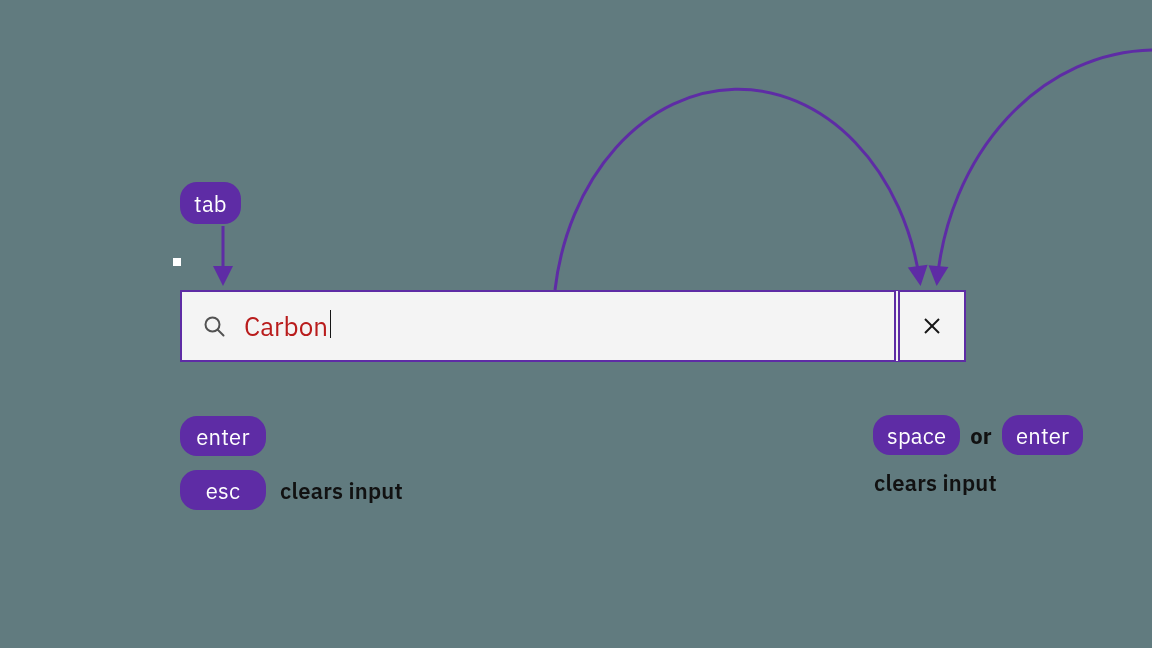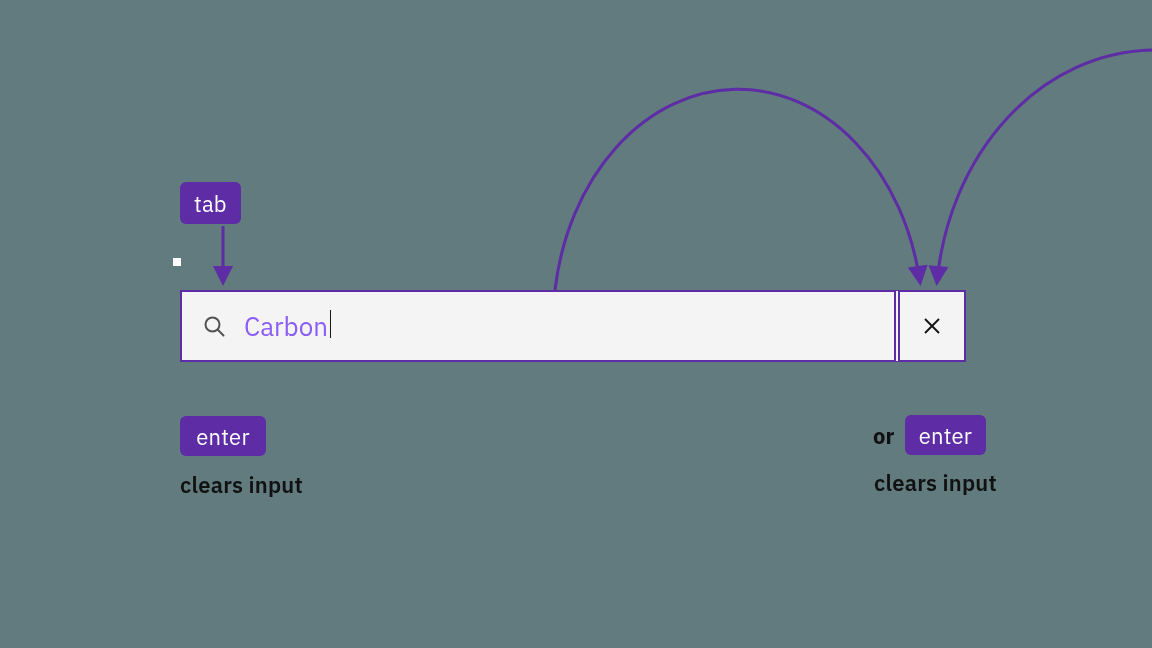--- a/index.html
+++ b/index.html
@@ -17,21 +17,21 @@
     height: 648px;
   }
 
   
   .key {
     display: inline-flex;
     align-items: center;
     justify-content: center;
     background: #5e2ca5; 
     color: #ffffff;
-    border-radius: 6px;
+    border-radius: 17px;
     font-size: 22px;
     font-weight: 400;
     padding: 0 14px;
     height: 40px;
     box-sizing: border-box;
     letter-spacing: 0.2px;
   }
 
   .blurb {
     font-size: 22px;
@@ -69,21 +69,21 @@
     background: #f4f4f4;
     box-sizing: border-box;
     padding-left: 20px;
     gap: 18px;
     border-right: none;
   }
   .search-icon svg { display:block; }
   .search-text {
     position: relative;
     font-size: 26px;
-    color: #8b5cf6;
+    color: #b91c1c;
     font-weight: 400;
   }
   .caret {
     position: absolute;
     right: -3px;
     top: 1px;
     width: 1px;
     height: 28px;
     background: #161616;
   }
@@ -147,24 +147,26 @@
         </svg>
       </span>
     </div>
   </div>
 
   <div id="kline-enter">
     <span class="key">enter</span>
   </div>
 
   <div id="kline-esc">
+    <span class="key">esc</span>
     <span class="blurb">clears input</span>
   </div>
 
   <div id="kline-right">
+    <span class="key">space</span>
     <span class="blurb" style="font-weight:700">or</span>
     <span class="key">enter</span>
   </div>
   <span id="blurb-clears-right" class="blurb">clears input</span>
 
   <svg class="arrows" viewBox="0 0 1152 648">
     <defs>
       <marker id="ah" viewBox="0 0 12 12" refX="9" refY="6" markerWidth="8" markerHeight="8" orient="auto-start-reverse">
         <path d="M1 1 L11 6 L1 11 Z" fill="#5e2ca5"></path>
       </marker>

